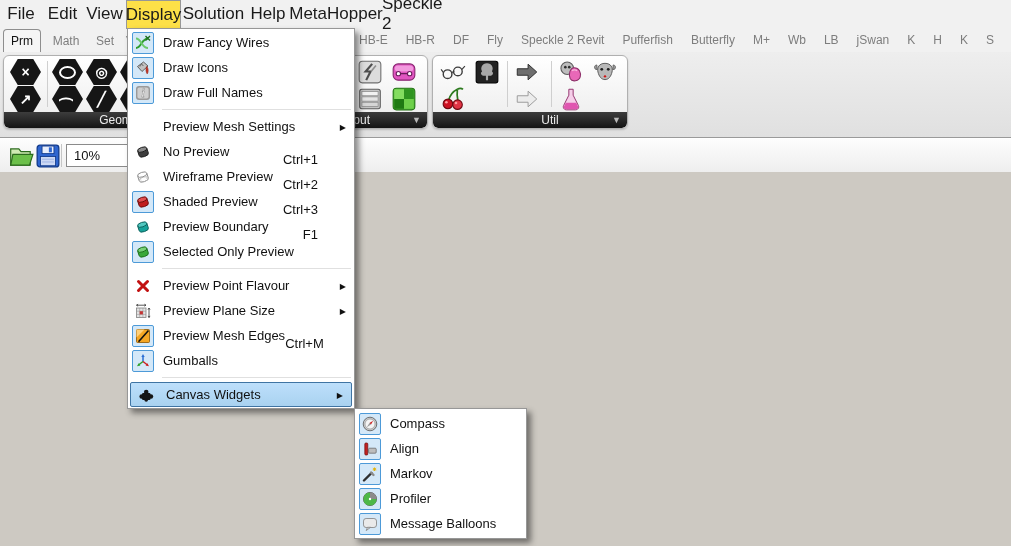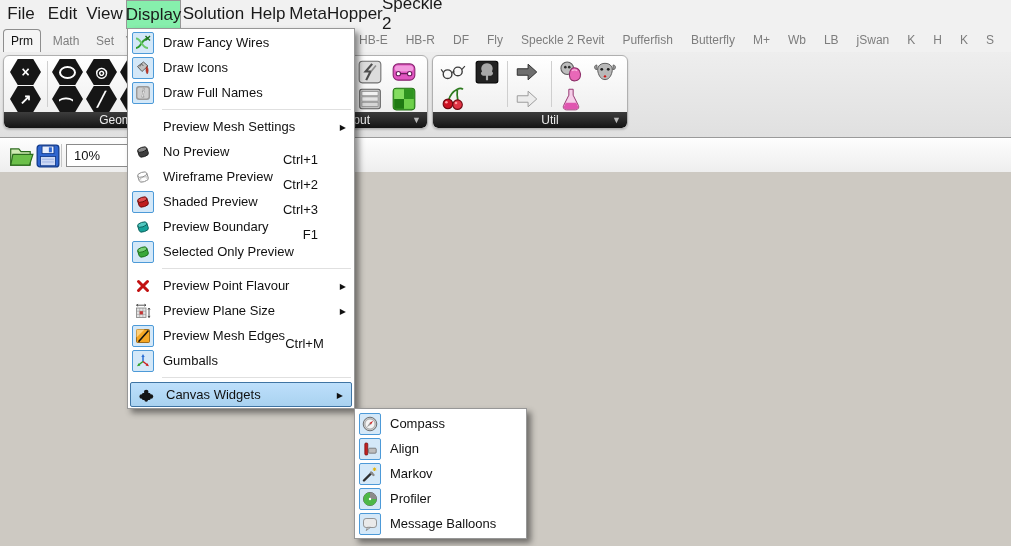--- a/index.html
+++ b/index.html
@@ -2,21 +2,21 @@
 <html><head>
 <meta charset="utf-8">
 <style>
   html,body{margin:0;padding:0;}
   .stage{position:relative;width:1011px;height:546px;overflow:hidden;
          background:#cdc9c2;font-family:"Liberation Sans",sans-serif;
          -webkit-font-smoothing:antialiased;color:#111;}
   
   .menubar{position:absolute;left:0;top:0;width:100%;height:28px;background:#f1f1f1;display:flex;z-index:5;}
   .mb-item{display:flex;align-items:center;justify-content:center;font-size:17px;color:#1a1a1a;cursor:default;box-sizing:border-box;}
-  .mb-item.open{background:#86efac;border:1px solid #979797;border-bottom:none;height:29px;position:relative;z-index:30;}
+  .mb-item.open{background:#fde047;border:1px solid #979797;border-bottom:none;height:29px;position:relative;z-index:30;}
   
   .tabbar{position:absolute;top:28px;left:0;width:100%;height:24px;background:#f1f1f1;z-index:4;}
   .tab{position:absolute;top:1px;height:23px;display:flex;align-items:center;justify-content:center;
        font-size:12px;color:#7d7d7d;box-sizing:border-box;}
   .tab.active{background:#f5f5f5;border:1px solid #8e8e8e;border-bottom:none;border-radius:4px 4px 0 0;color:#111;z-index:2;}
   .righttabs{position:absolute;left:350px;top:0;height:24px;display:flex;align-items:center;}
   .rtab{padding:0 9px;font-size:12px;color:#7d7d7d;white-space:nowrap;}
   
   .toolbar{position:absolute;top:52px;left:0;width:100%;height:86px;box-sizing:border-box;
            background:linear-gradient(#eeeeee,#e0e0e0);border-bottom:1px solid #9a9a9a;z-index:3;}

